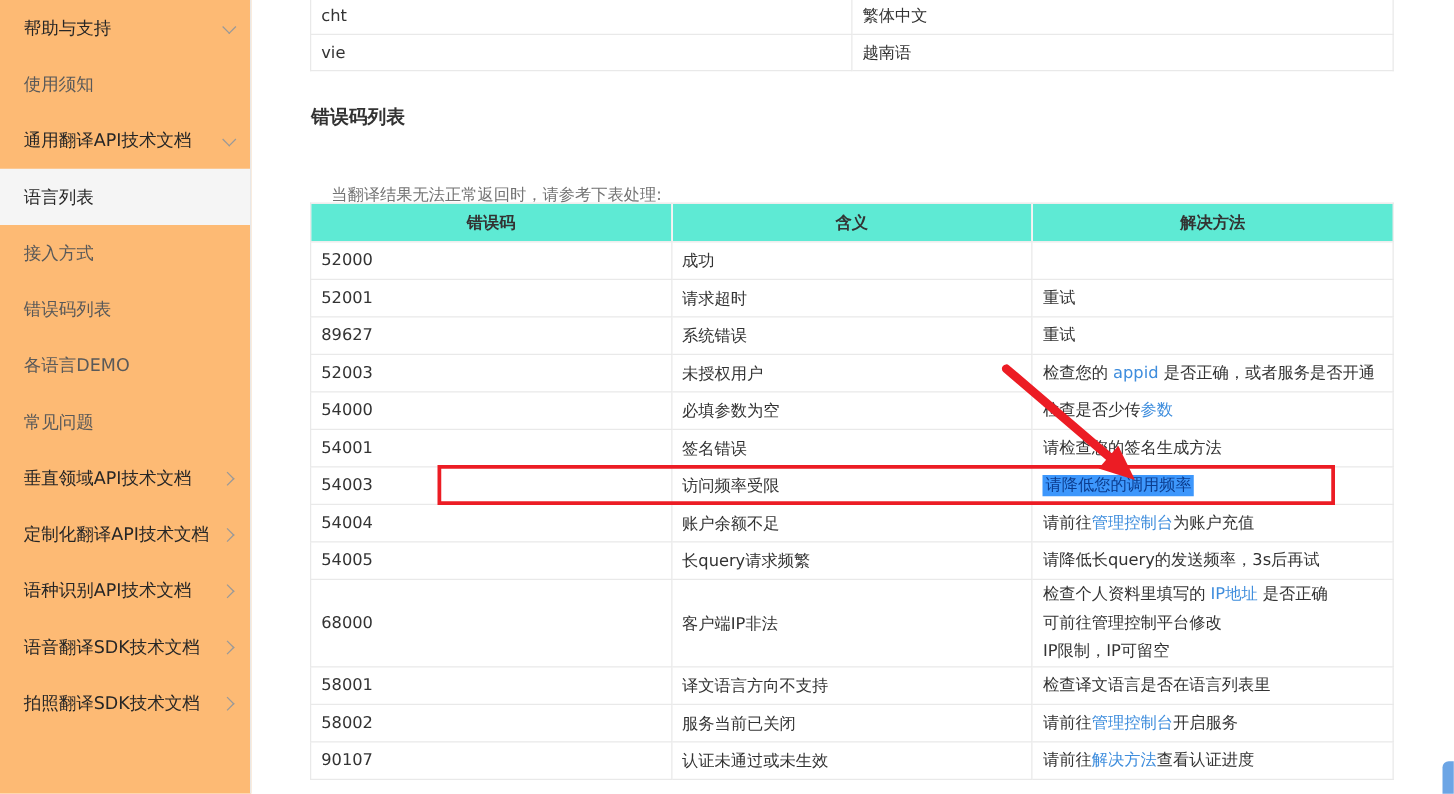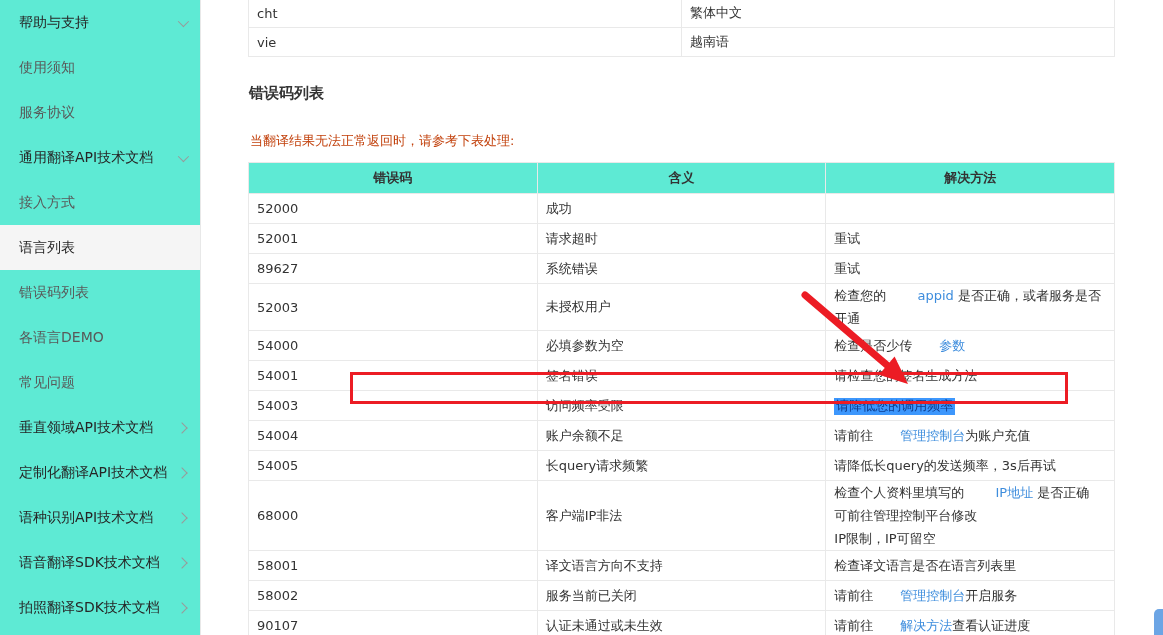--- a/index.html
+++ b/index.html
@@ -7,21 +7,21 @@
     position:relative;
     width:1163px;height:635px;
     overflow:hidden;
     background:#fff;
     font-family:"DejaVu Sans","Liberation Sans",sans-serif;
     color:#333;
   }
   
   .sidebar{
     position:absolute;left:0;top:0;width:201px;height:635px;
-    border-right:1px solid #e8e8e8;background:#5eead4;box-sizing:border-box;
+    border-right:1px solid #e8e8e8;background:#fdba74;box-sizing:border-box;
   }
   .side-item{
     height:45px;display:flex;align-items:center;justify-content:space-between;
     padding:0 14px 0 19px;font-size:14px;color:#595959;cursor:pointer;
     white-space:nowrap;
   }
   .side-item.group{color:#262626;}
   .side-item.selected-item{background:#f5f5f5;color:#262626;}
   .chev{
     width:7px;height:7px;border-right:1px solid #999;border-bottom:1px solid #999;
@@ -35,27 +35,27 @@
   td,th{
     border:1px solid #e9e9e9;vertical-align:middle;
     font-size:13px;color:#333;padding:0 8px;overflow:hidden;
   }
   .lang-table{position:absolute;top:-2px;left:0;}
   .lang-table td{height:28px;}
   .section-heading{
     position:absolute;top:84px;left:1px;margin:0;
     font-size:15px;font-weight:bold;color:#333;
   }
-  .intro{position:absolute;top:131px;left:1px;margin:1px;font-size:13px;color:#c2410c;}
+  .intro{position:absolute;top:131px;left:1px;margin:16px;font-size:13px;color:#737373;}
   .error-table{position:absolute;top:162px;left:0;}
   .error-table th{height:30px;background:#5eead4;font-weight:bold;}
   .error-table td{height:29px;}
   .error-table tr.tall td{height:69px;}
   .error-table .line{line-height:23px;}
-  a.inline-link,.inline-link{color:var(--link,#3e8ddd);text-decoration:none;cursor:pointer;margin-left:27px;}
+  a.inline-link,.inline-link{color:var(--link,#3e8ddd);text-decoration:none;cursor:pointer;}
   .sel{
     background:var(--selection,#3d97fc);
     color:#0c3d8e;
     padding:1px 2px;
     font-family:Liberation Mono, monospace;
   }
   
   .highlight-box{
     position:absolute;left:350px;top:372px;width:718px;height:32px;
     border:3px solid var(--annotation,#ec1c24);box-sizing:border-box;
@@ -72,32 +72,29 @@
 <body style="--link: #3e8ddd; --selection: #3d97fc; --annotation: #ec1c24; --float-btn: #6ca5e5;">
 
 <nav class="sidebar">
     <div class="side-item group">
       <span>帮助与支持</span>
       <span class="chev down"></span>
     </div>
     <div class="side-item">
       <span>使用须知</span>
     </div>
-    <div class="side-item">
-      <span>服务协议</span>
-    </div>
     <div class="side-item group">
       <span>通用翻译API技术文档</span>
       <span class="chev down"></span>
     </div>
-    <div class="side-item">
-      <span>接入方式</span>
-    </div>
     <div class="side-item selected-item">
       <span>语言列表</span>
+    </div>
+    <div class="side-item">
+      <span>接入方式</span>
     </div>
     <div class="side-item">
       <span>错误码列表</span>
     </div>
     <div class="side-item">
       <span>各语言DEMO</span>
     </div>
     <div class="side-item">
       <span>常见问题</span>
     </div>

